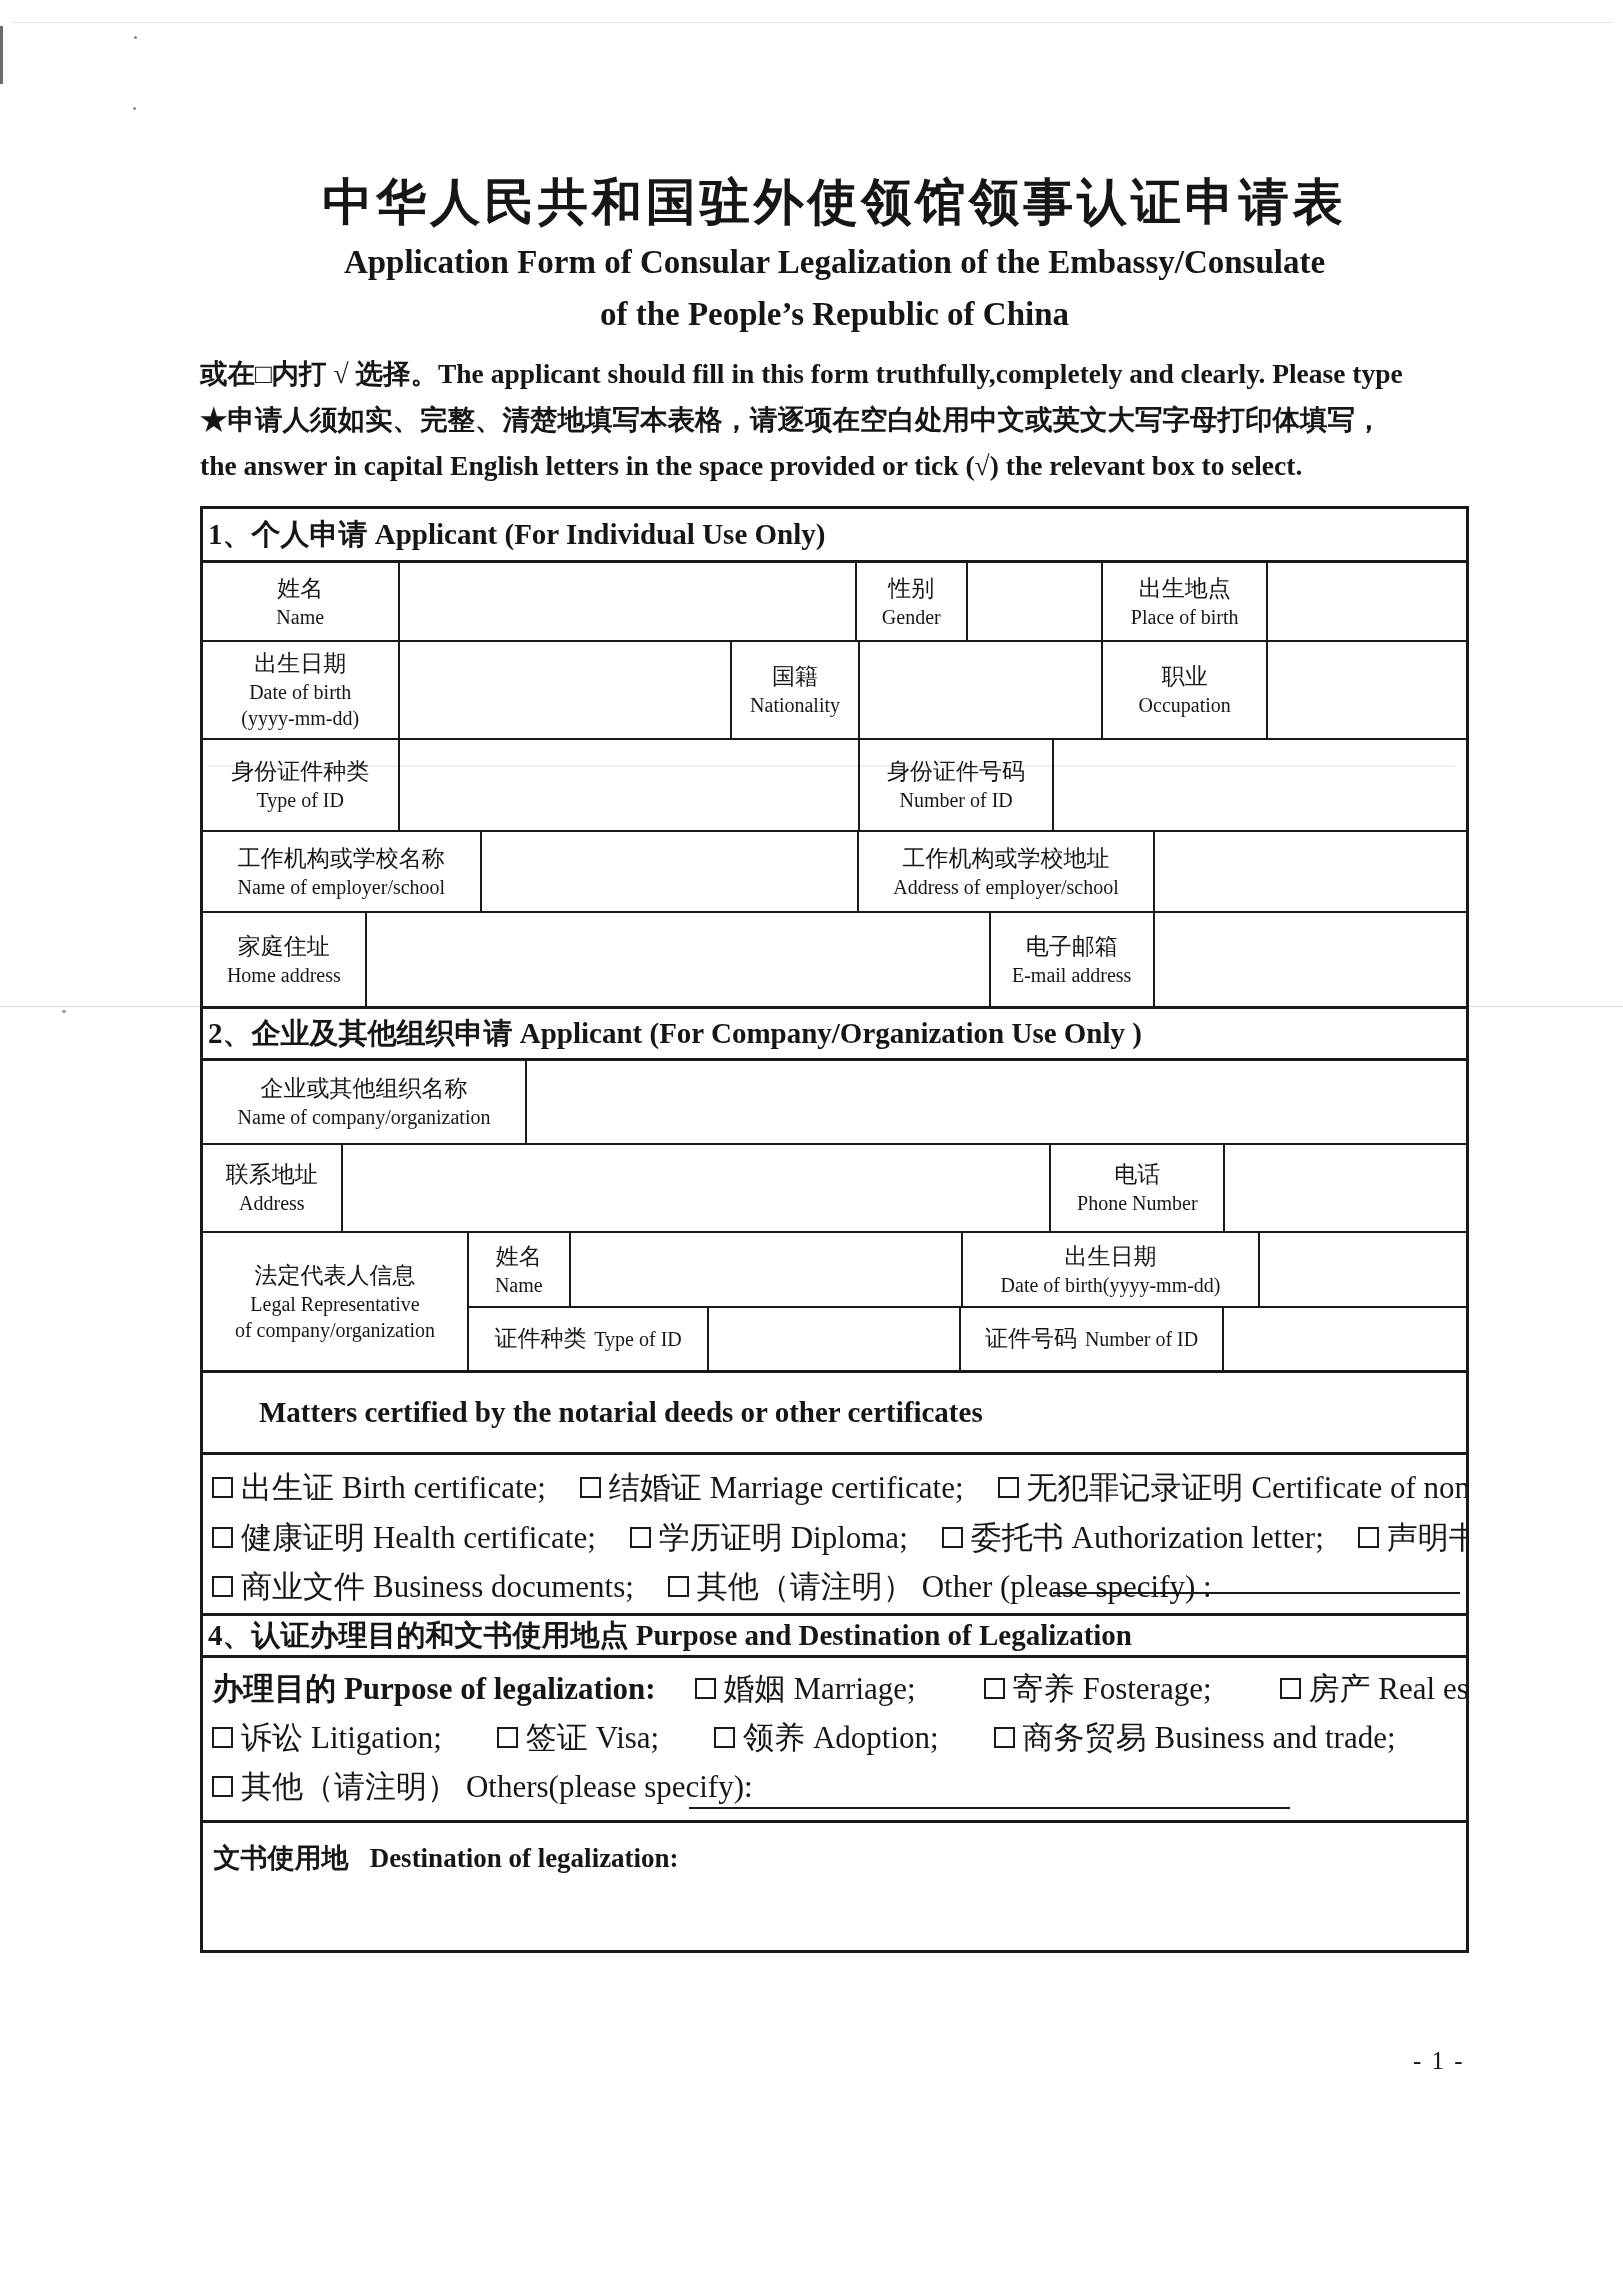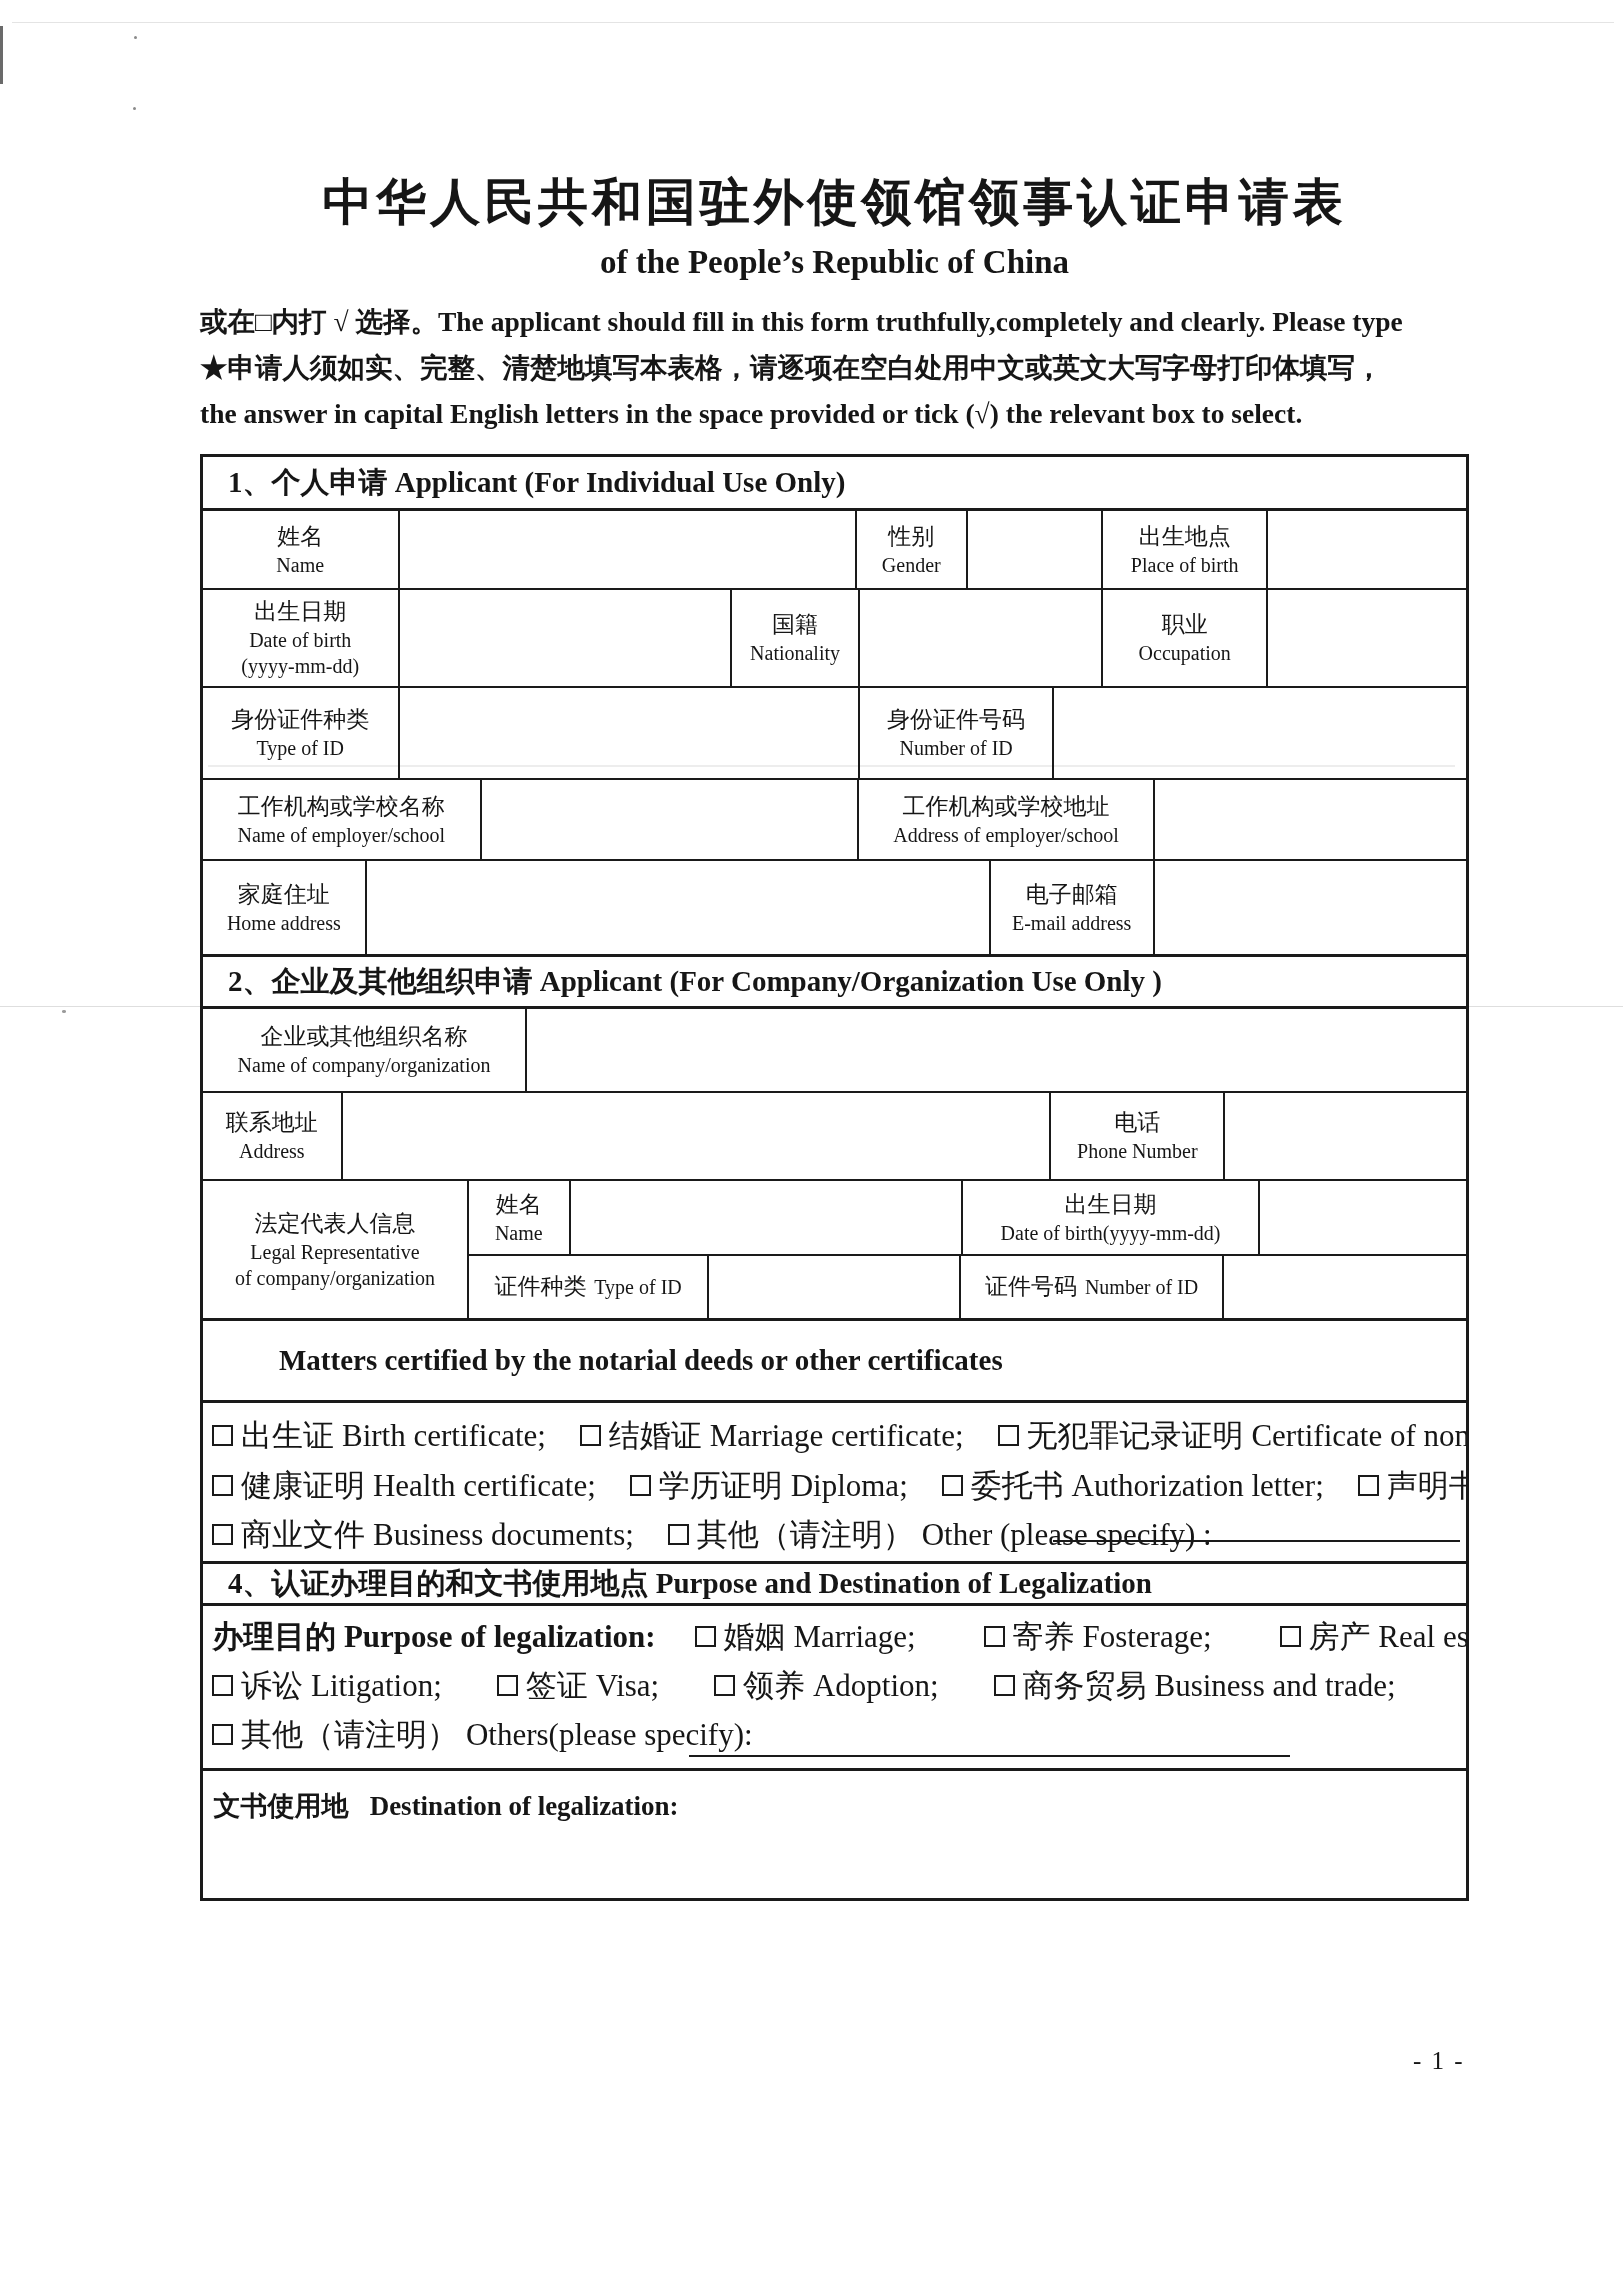--- a/index.html
+++ b/index.html
@@ -19,21 +19,21 @@
   .row{display:flex;box-sizing:border-box;border-top:2.6px solid #1a1a1a;align-items:stretch;}
   .row.nt{border-top:none;}
   .row.t{border-top:3.9px solid #1a1a1a;}
   .c{box-sizing:border-box;border-left:2.6px solid #1a1a1a;display:flex;flex-direction:column;
      justify-content:center;align-items:center;text-align:center;padding:2.6px 5.2px;overflow:hidden;}
   .c.nl{border-left:none;}
   .c.fill{flex:1;}
   .zhl{font-size:23px;line-height:31px;white-space:nowrap;}
   .enl{font-size:20px;line-height:26px;white-space:nowrap;}
   .hdr-row{align-items:center;}
-  .hdr{width:100%;box-sizing:border-box;padding-left:25px;font-weight:bold;font-size:29px;line-height:37px;text-align:left;}
+  .hdr{width:100%;box-sizing:border-box;padding-left:5px;font-weight:bold;font-size:29px;line-height:37px;text-align:left;}
   .hdr .ind{padding-left:51px;}
   .inline-lbl{flex-direction:row;gap:7.9px;align-items:center;}
 
   
   .subcol{flex:1;display:flex;flex-direction:column;border-left:2.6px solid #1a1a1a;}
   .subrow{display:flex;flex:1;}
   .subrow + .subrow{border-top:2.6px solid #1a1a1a;}
   .subrow .c:first-child{border-left:none;}
 
   
@@ -77,20 +77,21 @@
   <span class="art art-midline"></span>
   <span class="art art-streak"></span>
   <span class="art art-dot1"></span>
   <span class="art art-dot2"></span>
   <span class="art art-dot3"></span>
 
   <div class="content">
 
     <div class="title-zh">中华人民共和国驻外使领馆领事认证申请表</div>
     <div class="title-en">
+      <div>Application Form of Consular Legalization of the Embassy/Consulate</div>
       <div>of the People’s Republic of China</div>
     </div>
 
     <div class="notice">
       <div>或在□内打 √ 选择。The applicant should fill in this form truthfully,completely and clearly. Please type</div>
       <div>★申请人须如实、完整、清楚地填写本表格，请逐项在空白处用中文或英文大写字母打印体填写，</div>
       <div>the answer in capital English letters in the space provided or tick (√) the relevant box to select.</div>
     </div>
 
     <div class="tbl">

